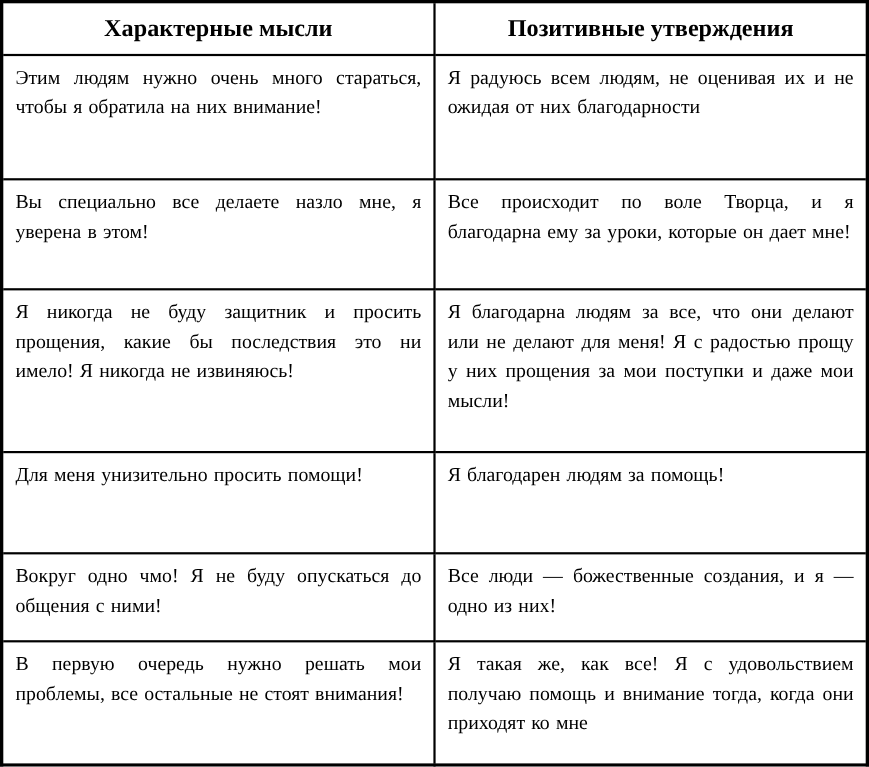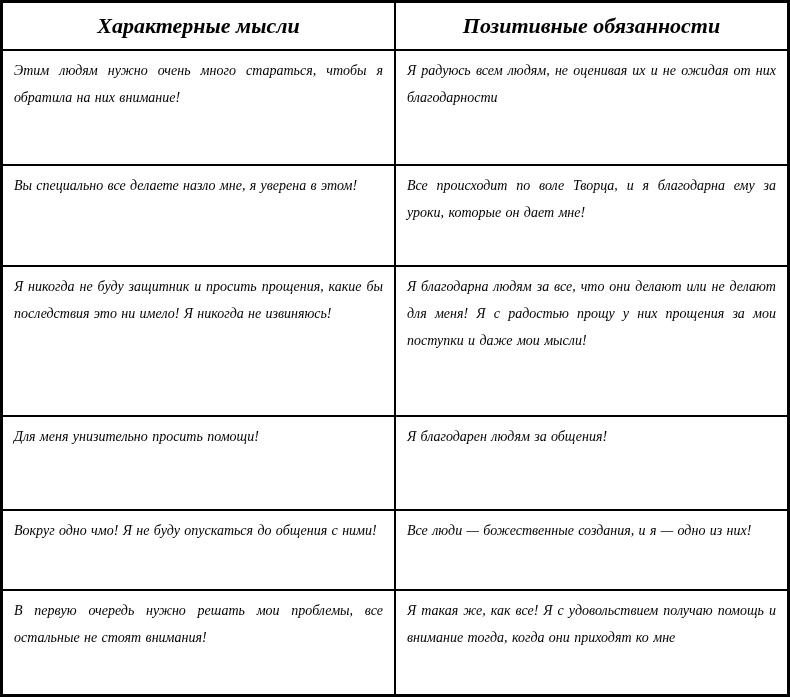--- a/index.html
+++ b/index.html
@@ -12,21 +12,20 @@
   }
   body {
     font-family: "Liberation Serif", "DejaVu Serif", serif;
     color: #000000;
   }
   .page {
     width: 790px;
     height: 697px;
     box-sizing: border-box;
     background: #ffffff;
-    font-style: italic;
   }
   table.cmp {
     width: 790px;
     height: 697px;
     border-collapse: collapse;
     table-layout: fixed;
     border: 3px solid #000000;
     background: #ffffff;
   }
   table.cmp th,
@@ -37,21 +36,21 @@
   }
   table.cmp th {
     font-size: 22px;
     font-weight: bold;
     text-align: center;
     vertical-align: middle;
     padding: 6px 10px;
     line-height: 26px;
   }
   table.cmp td {
-    font-size: 14px;
+    font-size: 18px;
     line-height: 27px;
     text-align: justify;
     vertical-align: top;
     padding: 6px 11px 6px 11px;
     word-spacing: 0.06em;
     hyphens: auto;
   }
   
   tr.row-header { height: 48px; }
   tr.row-1 { height: 96px; }
@@ -67,39 +66,39 @@
 
 <div class="page">
   <table class="cmp">
     <colgroup>
       <col style="width:50%">
       <col style="width:50%">
     </colgroup>
     <thead>
       <tr class="row-header">
         <th>Характерные мысли</th>
-        <th>Позитивные обязанности</th>
+        <th>Позитивные утверждения</th>
       </tr>
     </thead>
     <tbody>
       <tr class="row-1">
         <td>Этим людям нужно очень много стараться, чтобы я обратила на них внимание!</td>
         <td>Я радуюсь всем людям, не оценивая их и не ожидая от них благодарности</td>
       </tr>
       <tr class="row-2">
         <td>Вы специально все делаете назло мне, я уверена в этом!</td>
         <td>Все происходит по воле Творца, и я благодарна ему за уроки, которые он дает мне!</td>
       </tr>
       <tr class="row-3">
         <td>Я никогда не буду защитник и просить прощения, какие бы последствия это ни имело! Я никогда не извиняюсь!</td>
         <td>Я благодарна людям за все, что они делают или не делают для меня! Я с радостью прощу у них прощения за мои поступки и даже мои мысли!</td>
       </tr>
       <tr class="row-4">
         <td>Для меня унизительно просить помощи!</td>
-        <td>Я благодарен людям за общения!</td>
+        <td>Я благодарен людям за помощь!</td>
       </tr>
       <tr class="row-5">
         <td>Вокруг одно чмо! Я не буду опускаться до общения с ними!</td>
         <td>Все люди — божественные создания, и я — одно из них!</td>
       </tr>
       <tr class="row-7">
         <td>В первую очередь нужно решать мои проблемы, все остальные не стоят внимания!</td>
         <td>Я такая же, как все! Я с удовольствием получаю помощь и внимание тогда, когда они приходят ко мне</td>
       </tr>
     </tbody>

